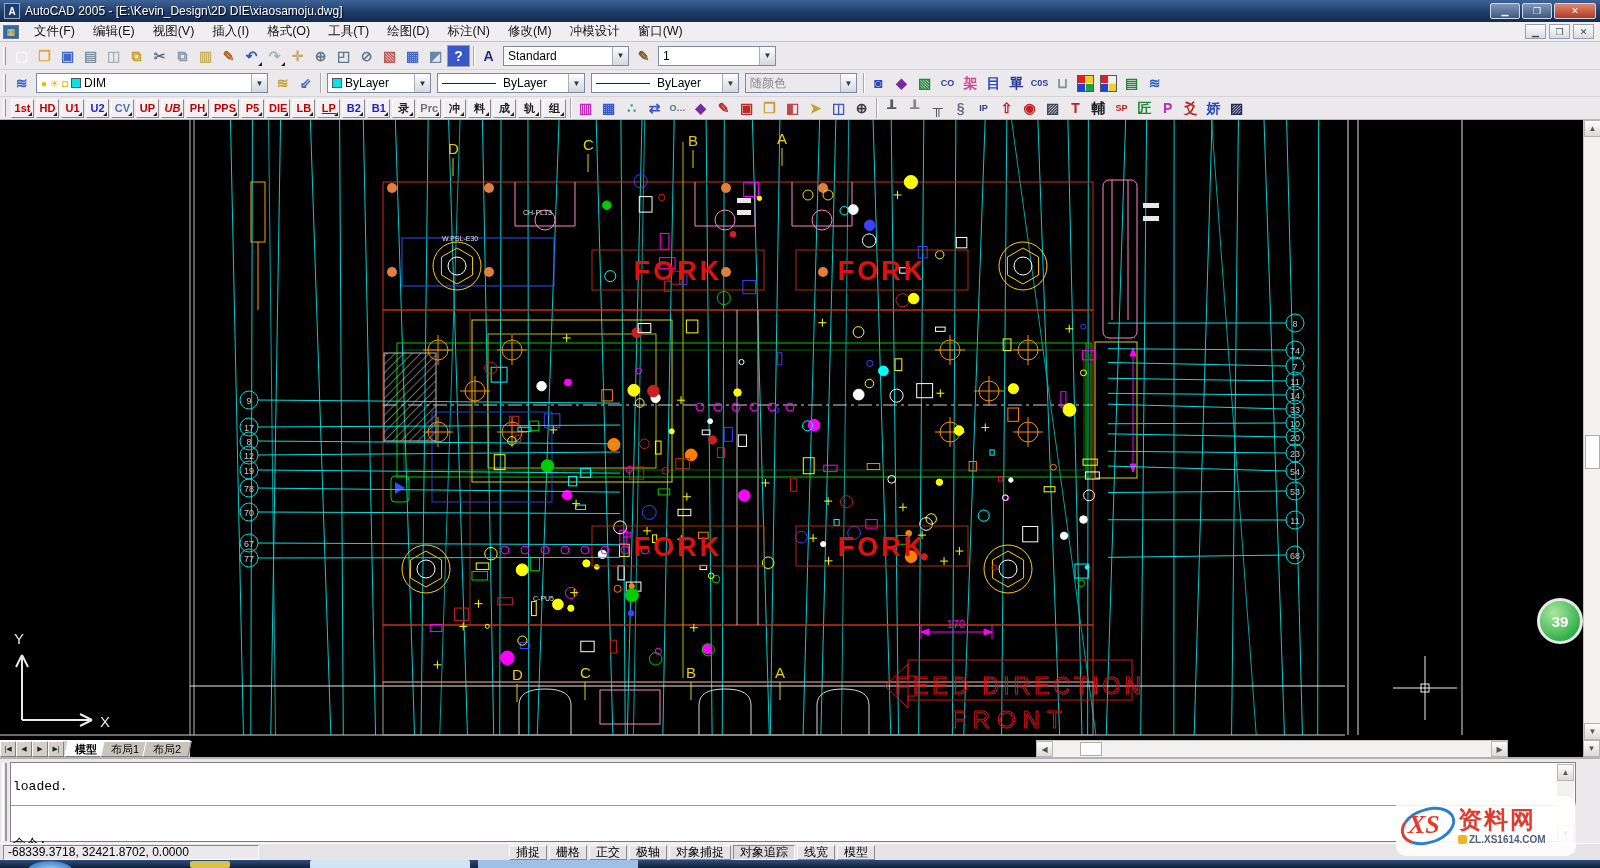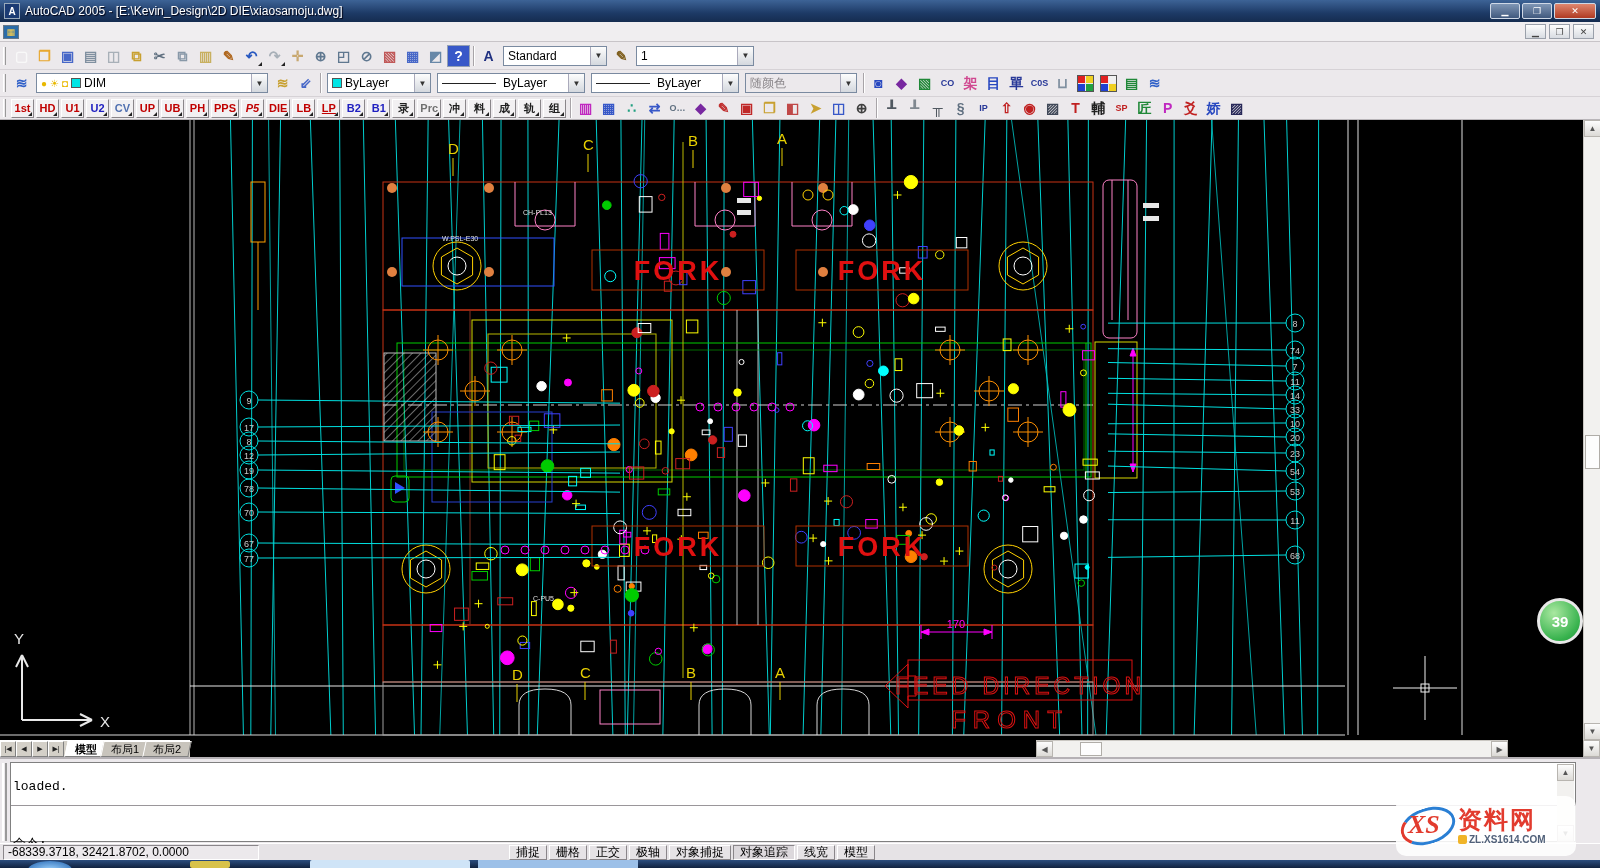--- a/index.html
+++ b/index.html
@@ -129,20 +129,33 @@
     <span class="ttl">AutoCAD 2005 - [E:\Kevin_Design\2D DIE\xiaosamoju.dwg]</span>
     <div class="winbtns">
       <span class="wbtn">▁</span>
       <span class="wbtn">❐</span>
       <span class="wbtn close">✕</span>
     </div>
   </div>
 
   <div class="menubar">
     <span class="mdi-ic">▦</span>
+    <div id="menu-items" style="display:flex;">
+        <span class="menuitem">文件(F)</span>
+        <span class="menuitem">编辑(E)</span>
+        <span class="menuitem">视图(V)</span>
+        <span class="menuitem">插入(I)</span>
+        <span class="menuitem">格式(O)</span>
+        <span class="menuitem">工具(T)</span>
+        <span class="menuitem">绘图(D)</span>
+        <span class="menuitem">标注(N)</span>
+        <span class="menuitem">修改(M)</span>
+        <span class="menuitem">冲模设计</span>
+        <span class="menuitem">窗口(W)</span>
+      </div>
     <div class="mdi-btns">
       <span class="mdi-b">▁</span>
       <span class="mdi-b">❐</span>
       <span class="mdi-b">✕</span>
     </div>
   </div>
 
   <div class="tbrow" id="tbrow1">
     <span class="grip"></span>
     <span id="tb1-icons" style="display:flex;align-items:center;">
@@ -204,21 +217,21 @@
           <span class="gly" style="color: rgb(104, 136, 168);">◩</span>
         </span>
         <span class="tbtn boxed">
           <span class="gly" style="color: rgb(255, 255, 255);">?</span>
         </span>
       </span>
     <span class="sep"></span>
     <span class="tbtn">
         <span class="gly" style="color:#203080">A</span>
       </span>
-    <span class="combo" style="width:104px">
+    <span class="combo" style="width:126px">
       <span class="cval">Standard</span>
         <span class="carr">▼</span>
     </span>
     <span class="tbtn">
         <span class="gly" style="color:#806020">✎</span>
       </span>
     <span class="combo" style="width:118px">
       <span class="cval">1</span>
         <span class="carr">▼</span>
     </span>
@@ -327,24 +340,24 @@
 
   <div class="tbrow" id="tbrow3">
     <span class="grip"></span>
     <span id="tb3-die" style="display:flex;align-items:center;">
         <span class="diebtn fly" style="color: rgb(192, 0, 0);">1st</span>
         <span class="diebtn fly" style="color: rgb(192, 0, 0);">HD</span>
         <span class="diebtn fly" style="color: rgb(192, 0, 0);">U1</span>
         <span class="diebtn fly" style="color: rgb(32, 32, 192);">U2</span>
         <span class="diebtn fly" style="color: rgb(80, 112, 176);">CV</span>
         <span class="diebtn fly" style="color: rgb(192, 0, 0);">UP</span>
-        <span class="diebtn fly" style="color: rgb(192, 0, 0);">UB</span>
+        <span class="diebtn fly" style="color: rgb(192, 0, 0); font-style: italic;">UB</span>
         <span class="diebtn fly" style="color: rgb(192, 0, 0);">PH</span>
         <span class="diebtn fly" style="color: rgb(192, 0, 0);">PPS</span>
-        <span class="diebtn fly" style="color: rgb(192, 0, 0); font-style: italic;">P5</span>
+        <span class="diebtn fly" style="color: rgb(192, 0, 0);">P5</span>
         <span class="diebtn fly" style="color: rgb(192, 0, 0);">DIE</span>
         <span class="diebtn fly" style="color: rgb(192, 0, 0);">LB</span>
         <span class="diebtn fly" style="color: rgb(192, 0, 0); text-decoration: underline;">LP</span>
         <span class="diebtn fly" style="color: rgb(32, 32, 192);">B2</span>
         <span class="diebtn fly" style="color: rgb(32, 32, 192);">B1</span>
         <span class="diebtn fly" style="color: rgb(32, 32, 32);">录</span>
         <span class="diebtn fly" style="color: rgb(112, 112, 112);">Prc</span>
         <span class="diebtn fly" style="color: rgb(32, 32, 32);">冲</span>
         <span class="diebtn fly" style="color: rgb(32, 32, 32);">料</span>
         <span class="diebtn fly" style="color: rgb(32, 32, 32);">成</span>

